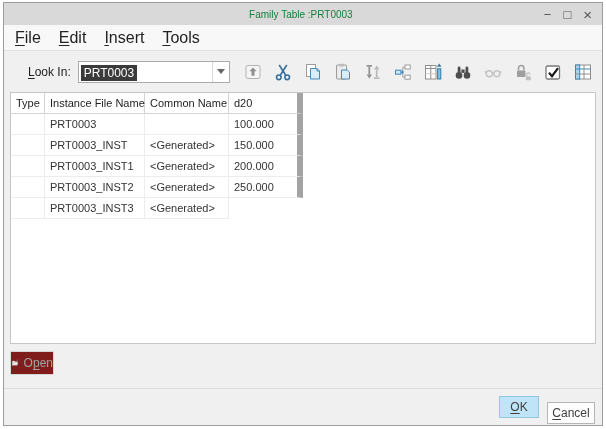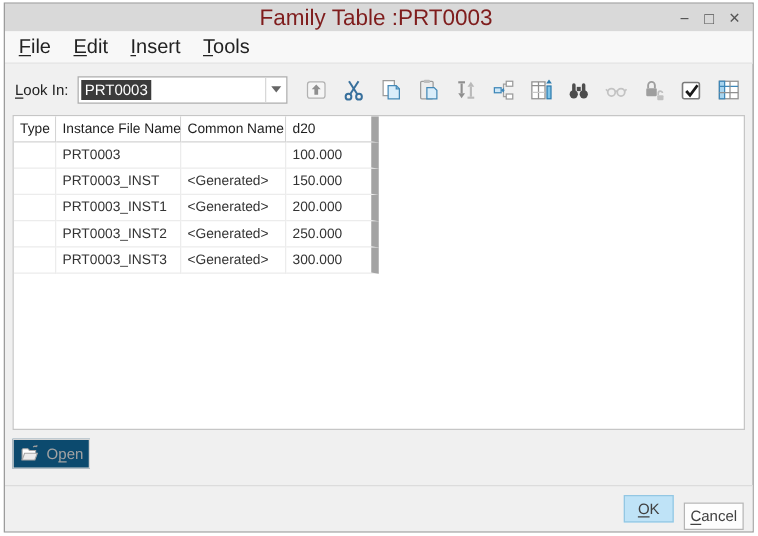--- a/index.html
+++ b/index.html
@@ -4,32 +4,32 @@
 <style>
   * { box-sizing: border-box; margin: 0; padding: 0; }
   html,body { width:606px; height:429px; background:#fff; overflow:hidden;
               font-family:"Liberation Sans", sans-serif; }
   .window { position:absolute; left:3px; top:2px; width:600px; height:424px;
             border:1px solid #9c9c9c; background:#f0f0f0;
             display:flex; flex-direction:column; }
 
   
   .titlebar { height:22px; background:#d9d9d9; display:flex; align-items:center; flex:none; }
-  .title { flex:1; text-align:center; font-size:18px; color:#7f1d1d; padding-left:54px; }
+  .title { flex:1; text-align:center; font-size:10px; color:#15803d; padding-left:54px; }
   .win-controls { display:flex; align-items:center; gap:12px; margin-right:10px; color:#555; }
   .win-controls span { font-size:13px; line-height:1; cursor:default; }
 
   
   .menubar { height:26px; background:#f8f8f8; border-bottom:1px solid #e2e2e2;
              display:flex; align-items:center; padding-left:2px; flex:none; }
   .menu-item { font-size:16px; color:#222; padding:4px 9px; }
   .mn { text-decoration:underline; text-underline-offset:2px; }
 
   
-  .toolbar { height:41px; display:flex; align-items:center; padding:0 8px; flex:none; }
+  .toolbar { height:41px; display:flex; align-items:center; padding:0 8px; flex:none;margin-left:16px; }
   .lookin-label { font-size:12px; color:#222; margin-right:7px; white-space:nowrap; }
   .combo { width:168px; height:22px; background:#fff; border:1px solid #ababab;
            display:flex; align-items:center; }
   .combo-value-wrap { flex:1; padding-left:2px; overflow:hidden; }
   .combo-value { font-size:12px; background:#3b3b3b; color:#fff; padding:1px 3px; }
   .combo-btn { width:17px; height:20px; border-left:1px solid #d8d8d8;
                display:flex; align-items:center; justify-content:center; }
   .arrow-down { width:0; height:0; border-left:4px solid transparent;
                 border-right:4px solid transparent; border-top:5px solid #666; }
   .tools { display:flex; align-items:center; gap:8px; margin-left:12px; }
@@ -42,21 +42,21 @@
   .grid { display:inline-grid; grid-template-columns:34px 100px 84px 74px; grid-auto-rows:21px; }
   .th { font-size:11px; color:#1e1e1e; line-height:20px; padding:0 5px; white-space:nowrap;
         border-right:1px solid #d4d4d4; border-bottom:1px solid #d4d4d4; background:#fff; }
   .th.center { text-align:center; }
   .td { font-size:11px; color:#333; line-height:20px; padding:0 5px; white-space:nowrap;
         border-right:1px solid #ececec; border-bottom:1px solid #ececec; }
   .td.colend, .th.colend { border-right:6px solid #a3a3a3; }
 
   
   .open-row { height:44px; flex:none; padding:7px 0 0 6px; }
-  .btn-open { width:62px; height:24px; background:#0c4a6e; border:1px solid #d6d6d6;
+  .btn-open { width:44px; height:24px; background:#7f1d1d; border:1px solid #d6d6d6;
               color:#a3a3a3; font-size:12px; display:flex; align-items:center;
               justify-content:center; gap:4px; }
 
   
   .footer { height:37px; flex:none; border-top:1px solid #dcdcdc; background:#f0f0f0;
             display:flex; align-items:center; justify-content:flex-end; gap:8px;
             padding-right:7px; }
   .btn { height:22px; font-size:12px; color:#404040; display:flex; align-items:center;
          justify-content:center; }
   .btn-ok { width:40px; background:#bfe3f7; border:1px solid #93c7e3; }
@@ -223,21 +223,20 @@
       <div class="td colend">200.000</div>
 
       <div class="td"></div>
       <div class="td">PRT0003_INST2</div>
       <div class="td">&lt;Generated&gt;</div>
       <div class="td colend">250.000</div>
 
       <div class="td"></div>
       <div class="td">PRT0003_INST3</div>
       <div class="td">&lt;Generated&gt;</div>
-      <div class="td colend">300.000</div>
     </div>
   </div>
 
   <div class="open-row">
     <div class="btn-open">
       <svg width="18" height="18" viewBox="0 0 20 20">
         <path d="M3 15.5 v-9 a1 1 0 0 1 1 -1 h4 l1.5 1.6 h5.5 v2.4" fill="#fff" stroke="#a8a8a8"></path>
         <path d="M3 15.5 l2.2 -6 h11.3 l-2.2 6 z" fill="#ececec" stroke="#a8a8a8"></path>
         <path d="M12.8 4 q1.8 -1.6 3.2 -0.2 m0 0 l0.2 -1.4 m-0.2 1.4 l-1.4 -0.2" fill="none" stroke="#9e9e9e"></path>
       </svg>

